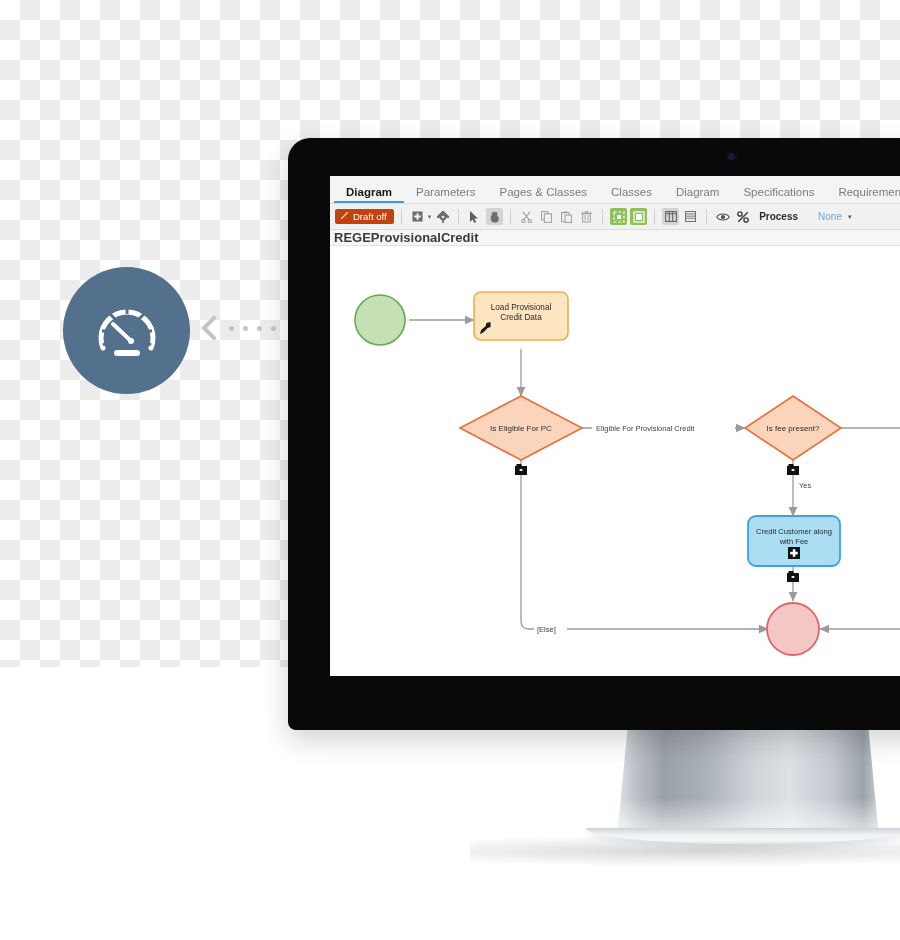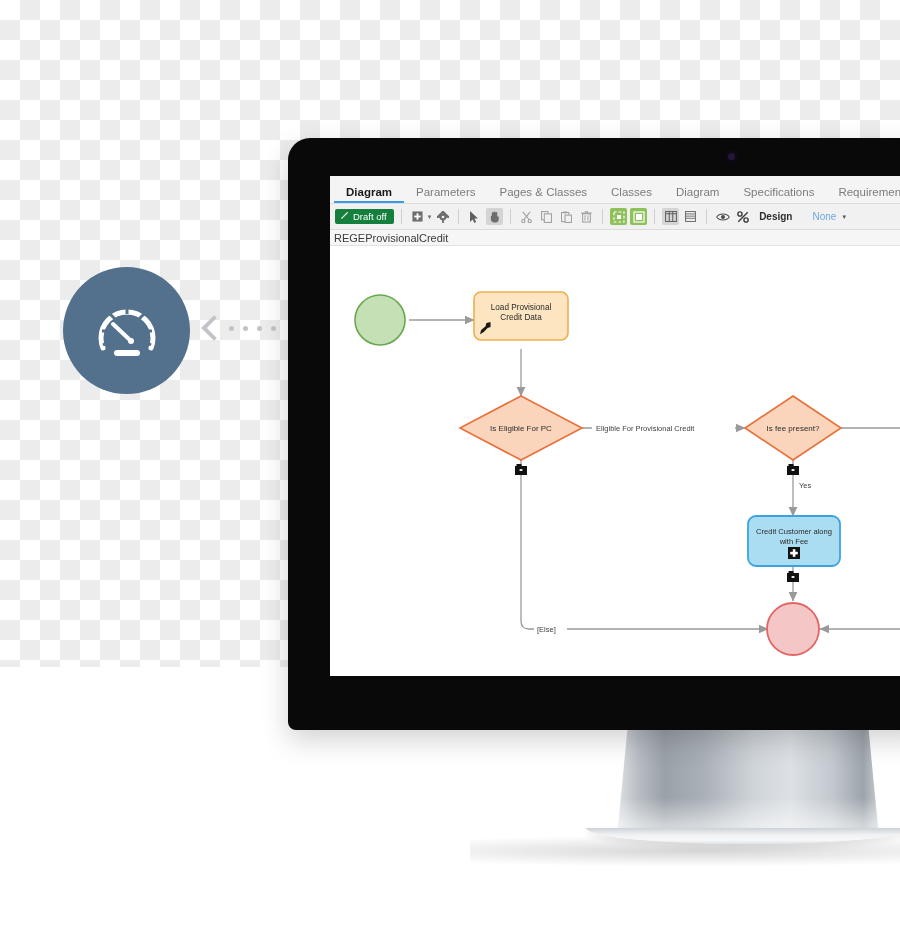--- a/index.html
+++ b/index.html
@@ -130,21 +130,21 @@
     height: 26px;
     background: #f1f1f1;
     border-bottom: 1px solid #dcdcdc;
     display: flex; align-items: center;
     padding: 0 5px;
     box-sizing: border-box;
     gap: 3px;
   }
   #draft-btn {
     display: inline-flex; align-items: center; gap: 4px;
-    background: #15803d;
+    background: #c2410c;
     color: #ffffff;
     font-size: 9.5px;
     padding: 2px 7px 2px 5px;
     border-radius: 2px;
     white-space: nowrap;
     cursor: pointer;
   }
   .sep { width:1px; height:15px; background:#cfcfcf; margin:0 4px; }
   .tb-ico {
     width: 17px; height: 17px;
@@ -164,21 +164,21 @@
   #overlay-caret { font-size:7px; color:#555; margin-left:3px; }
 
   #docbar {
     height: 16px;
     background: #f6f6f6;
     border-bottom: 1px solid #e2e2e2;
     display:flex; align-items:center;
     padding-left: 4px;
     box-sizing:border-box;
   }
-  #doc-title { font-size: 11px; font-weight: normal; color: #3a3a3a; }
+  #doc-title { font-size: 13px; font-weight: bold; color: #3a3a3a; }
 
   #canvas-wrap {
     position: relative;
     height: 430px;
     background: #ffffff;
     overflow: hidden;
   }
   #canvas-svg { position:absolute; left:0; top:0; }
 
   .nodetext {
@@ -367,21 +367,21 @@
           </svg>
         </span>
         <span class="tb-ico">
           <svg width="12" height="12" viewBox="0 0 13 13">
             <circle cx="3.2" cy="3.2" r="2.3" fill="none" stroke="#3a3a3a" stroke-width="1.5"></circle>
             <circle cx="9.8" cy="9.8" r="2.3" fill="none" stroke="#3a3a3a" stroke-width="1.5"></circle>
             <line x1="1.4" y1="11.6" x2="11.6" y2="1.4" stroke="#3a3a3a" stroke-width="1.5"></line>
           </svg>
         </span>
 
-        <span id="overlay-lbl">Design</span>
+        <span id="overlay-lbl">Process</span>
         <span id="overlay-val">None</span>
         <span id="overlay-caret">▾</span>
       </div>
 
       <div id="docbar">
         <span id="doc-title">REGEProvisionalCredit</span>
       </div>
 
       <div id="canvas-wrap">
         <svg id="canvas-svg" width="600" height="430" viewBox="0 0 600 430">

